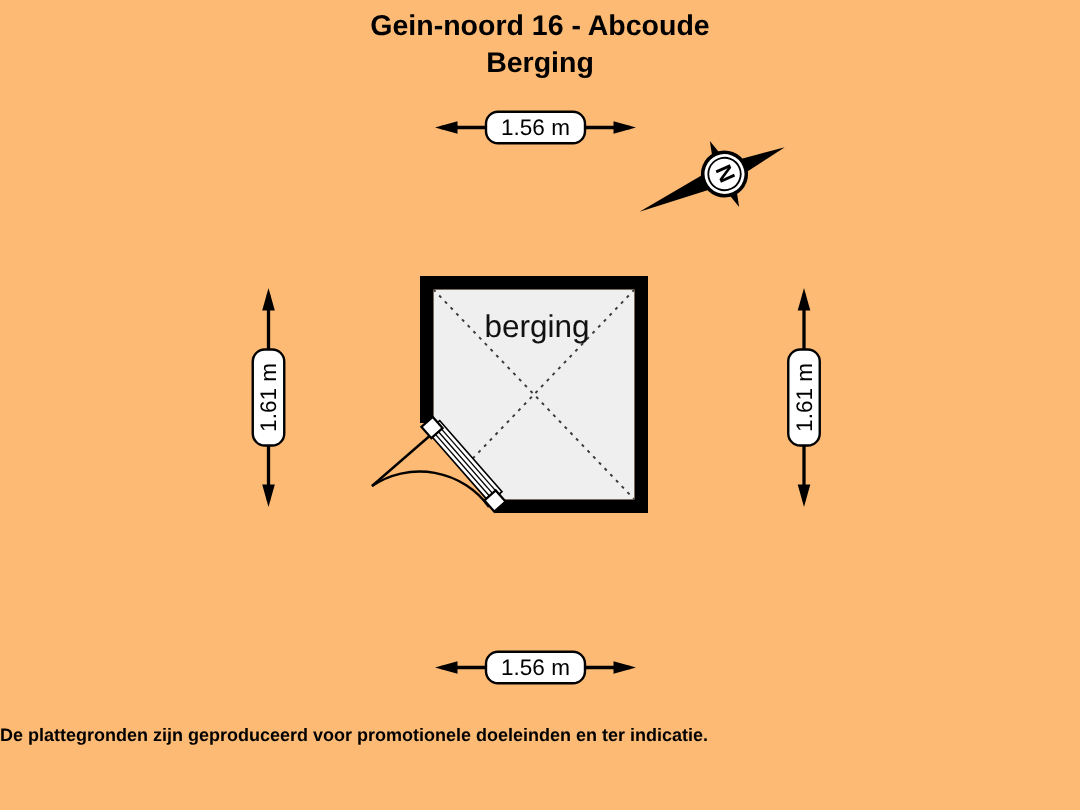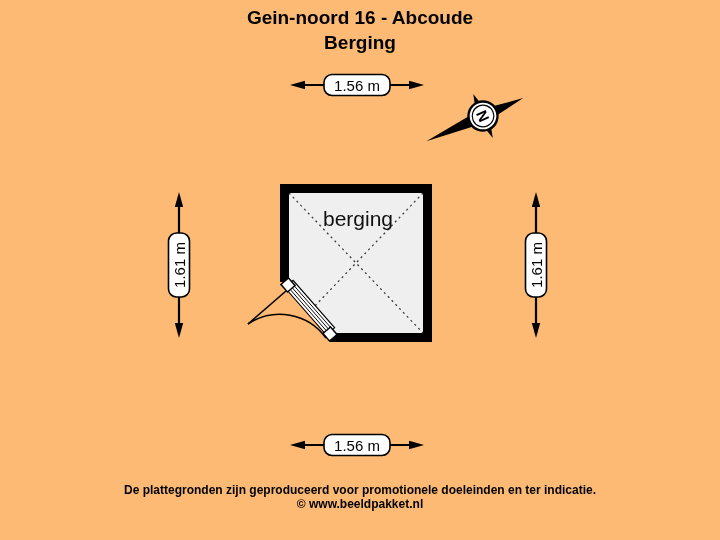--- a/index.html
+++ b/index.html
@@ -5,21 +5,21 @@
   html,body{margin:0;padding:0;background:#ffffff;}
   .canvas{
     position:relative;width:720px;height:540px;background:#fdba74;
     font-family:"Liberation Sans",sans-serif;overflow:hidden;
   }
   .title{
     position:absolute;top:5px;left:0;width:720px;text-align:center;
     font-size:19px;font-weight:bold;color:#000;line-height:25px;
   }
   .footer{
-    position:absolute;top:483px;left:0;width:720px;text-align:center;
+    position:absolute;top:483px;left:0;width:720px;
     font-size:12px;font-weight:bold;color:#000;line-height:14px;
   }
   .plan-svg{position:absolute;top:0;left:0;}
   .dim-text{
     font-family:"Liberation Sans",sans-serif;font-size:15px;fill:#000;
   }
   .room-text{
     font-family:"Liberation Sans",sans-serif;font-size:21px;fill:#111;
   }
   .north-text{
@@ -117,16 +117,15 @@
       <line x1="294" y1="445" x2="420" y2="445" stroke="#000" stroke-width="2.2"></line>
       <polygon points="290,445 305,440.8 305,449.2" fill="#000"></polygon>
       <polygon points="424,445 409,440.8 409,449.2" fill="#000"></polygon>
       <rect x="324" y="434.5" width="66" height="21" rx="8" fill="#fff" stroke="#000" stroke-width="1.6"></rect>
       <text x="357" y="445.8" text-anchor="middle" dominant-baseline="central" class="dim-text">1.56 m</text>
     </g>
   </svg>
 
   <div class="footer">
     <div>De plattegronden zijn geproduceerd voor promotionele doeleinden en ter indicatie.</div>
-    <div>© www.beeldpakket.nl</div>
   </div>
 
 </div>
 
 </body></html>

